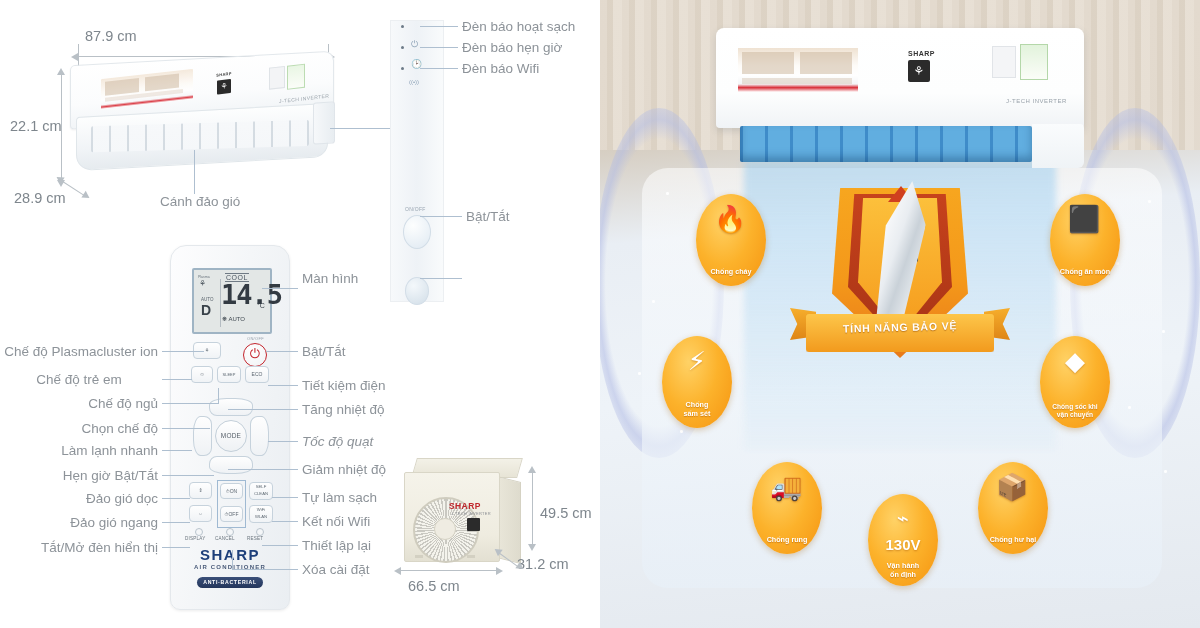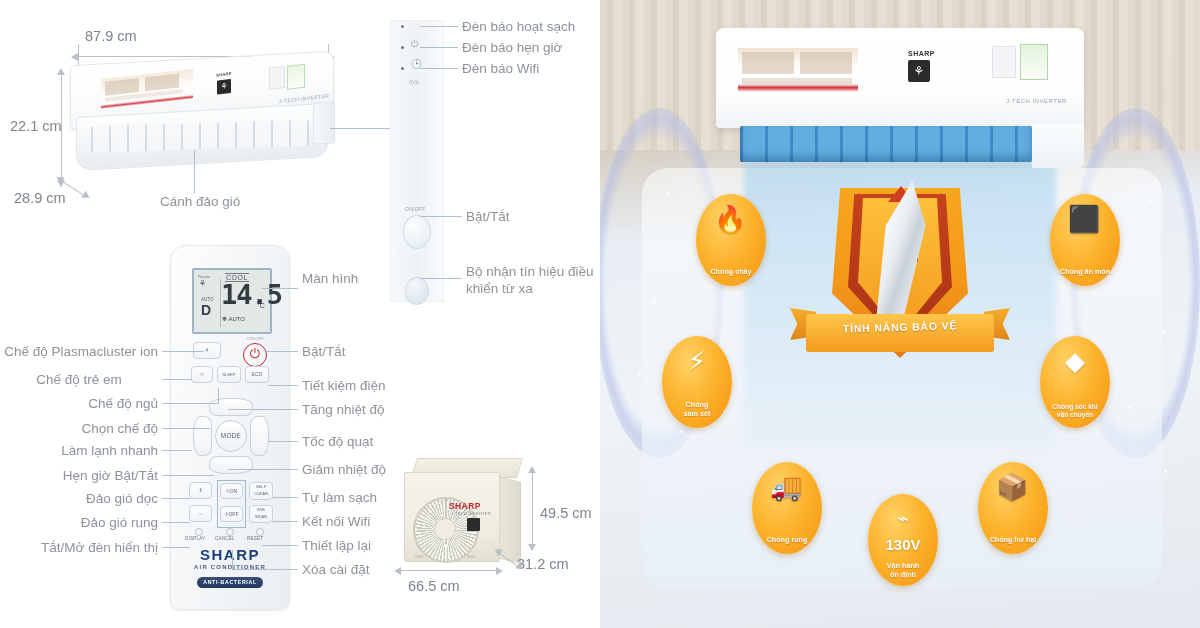--- a/index.html
+++ b/index.html
@@ -287,21 +287,20 @@
     <div class="lbl" style="left:462px;top:40px;">Đèn báo hẹn giờ</div>
 
     <div class="dot" style="left:401px;top:67px;"></div>
     <div class="leader" style="left:420px;top:68px;width:38px;height:1px;"></div>
     <div class="lbl" style="left:462px;top:61px;">Đèn báo Wifi</div>
 
     <div class="leader" style="left:420px;top:216px;width:42px;height:1px;"></div>
     <div class="lbl" style="left:466px;top:209px;">Bật/Tắt</div>
 
     <div class="leader" style="left:420px;top:278px;width:42px;height:1px;"></div>
-    <div class="lbl" style="left:466px;top:264px;white-space:pre-line;">Bộ nhận tín hiệu điều khiển từ xa</div>
 
     <div class="remote">
 
       <div class="rem-screen">
         <div class="scr-vline"></div>
         <div class="scr-cool">COOL</div>
         <div class="scr-temp">14.5</div>
         <div class="scr-c">°C</div>
         <div class="scr-pci-t">Plasma</div>
         <div class="scr-pci">⚘</div>
@@ -370,36 +369,36 @@
 
     <div class="lbl r" style="left:0;top:443px;width:158px;">Làm lạnh nhanh</div>
     <div class="leader" style="left:162px;top:450px;width:30px;height:1px;"></div>
 
     <div class="lbl r" style="left:0;top:468px;width:158px;">Hẹn giờ Bật/Tắt</div>
     <div class="leader" style="left:162px;top:475px;width:52px;height:1px;"></div>
 
     <div class="lbl r" style="left:0;top:491px;width:158px;">Đảo gió dọc</div>
     <div class="leader" style="left:162px;top:498px;width:28px;height:1px;"></div>
 
-    <div class="lbl r" style="left:0;top:515px;width:158px;">Đảo gió rung</div>
+    <div class="lbl r" style="left:0;top:515px;width:158px;">Đảo gió ngang</div>
     <div class="leader" style="left:162px;top:522px;width:28px;height:1px;"></div>
 
     <div class="lbl r" style="left:0;top:540px;width:158px;">Tắt/Mở đèn hiển thị</div>
     <div class="leader" style="left:162px;top:547px;width:28px;height:1px;"></div>
 
     <div class="lbl" style="left:302px;top:344px;">Bật/Tắt</div>
     <div class="leader" style="left:266px;top:351px;width:32px;height:1px;"></div>
 
     <div class="lbl" style="left:302px;top:378px;">Tiết kiệm điện</div>
     <div class="leader" style="left:268px;top:385px;width:30px;height:1px;"></div>
 
     <div class="lbl" style="left:302px;top:402px;">Tăng nhiệt độ</div>
     <div class="leader" style="left:228px;top:409px;width:70px;height:1px;"></div>
 
-    <div class="lbl" style="left:302px;top:434px;">Tốc độ quạt</div>
+    <div class="lbl" style="left:302px;top:434px;font-style:italic;">Tốc độ quạt</div>
     <div class="leader" style="left:268px;top:441px;width:30px;height:1px;"></div>
 
     <div class="lbl" style="left:302px;top:462px;">Giảm nhiệt độ</div>
     <div class="leader" style="left:228px;top:469px;width:70px;height:1px;"></div>
 
     <div class="lbl" style="left:302px;top:490px;">Tự làm sạch</div>
     <div class="leader" style="left:272px;top:497px;width:26px;height:1px;"></div>
 
     <div class="lbl" style="left:302px;top:514px;">Kết nối Wifi</div>
     <div class="leader" style="left:272px;top:521px;width:26px;height:1px;"></div>

